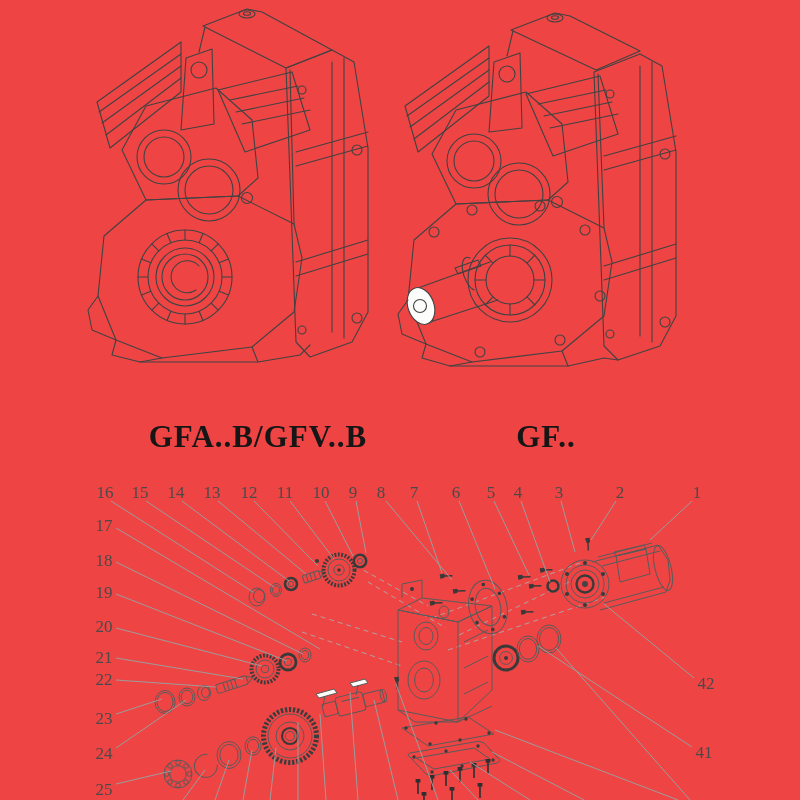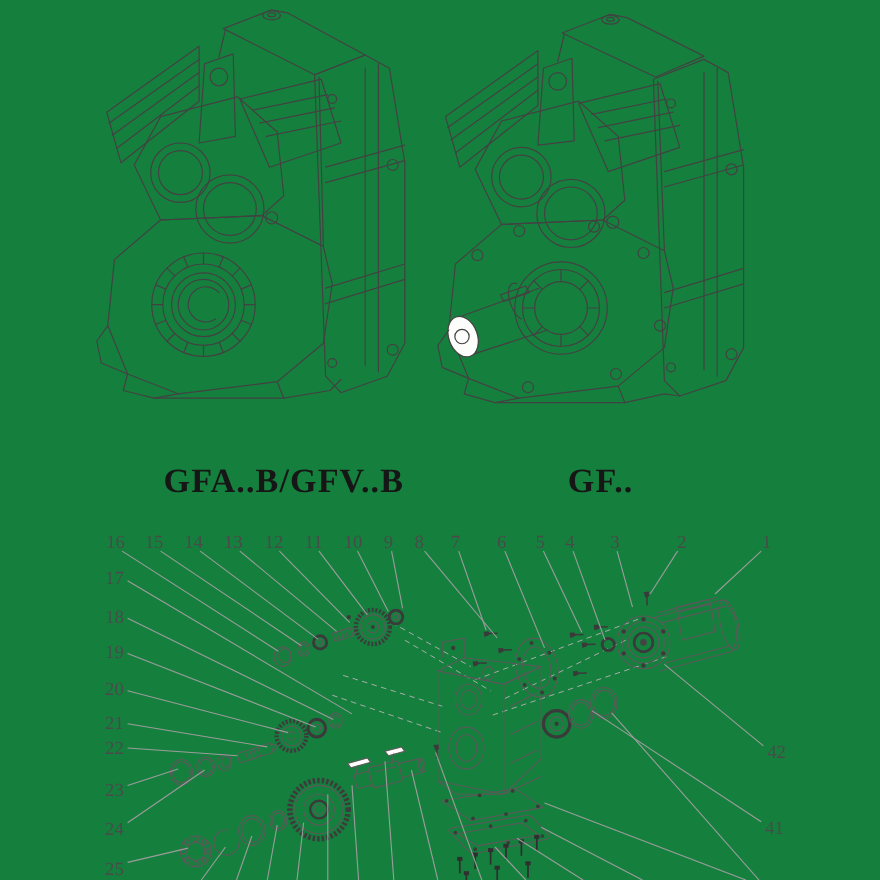--- a/index.html
+++ b/index.html
@@ -1,16 +1,16 @@
 <!DOCTYPE html>
 <html><head>
 <meta charset="utf-8">
 <style>
   html,body{margin:0;padding:0;background:#f7f7f6;}
-  #page{width:800px;height:800px;background:#15803d;position:relative;overflow:hidden;
+  #page{width:800px;height:800px;background:#ef4444;position:relative;overflow:hidden;
         font-family:"Liberation Serif", serif;}
   svg{position:absolute;top:0;left:0;}
   .ln{stroke:#9c9c9c;stroke-width:1;fill:none;}
   .callout-num{font-family:"Liberation Serif", serif;font-size:17px;fill:#4a4a4a;}
   .model-label{font-family:"Liberation Serif", serif;font-weight:bold;font-size:31px;fill:#161616;letter-spacing:1px;}
   .d{stroke:#424242;stroke-width:1.1;fill:none;stroke-linejoin:round;stroke-linecap:round;}
   .df{stroke:#424242;stroke-width:1.1;fill:#fdfdfc;stroke-linejoin:round;}
   .p{stroke:#5a5a5a;stroke-width:1;fill:none;stroke-linejoin:round;}
   .pf{stroke:#5a5a5a;stroke-width:1;fill:#fdfdfc;}
   .rim{stroke:#3c3c3c;fill:none;}

